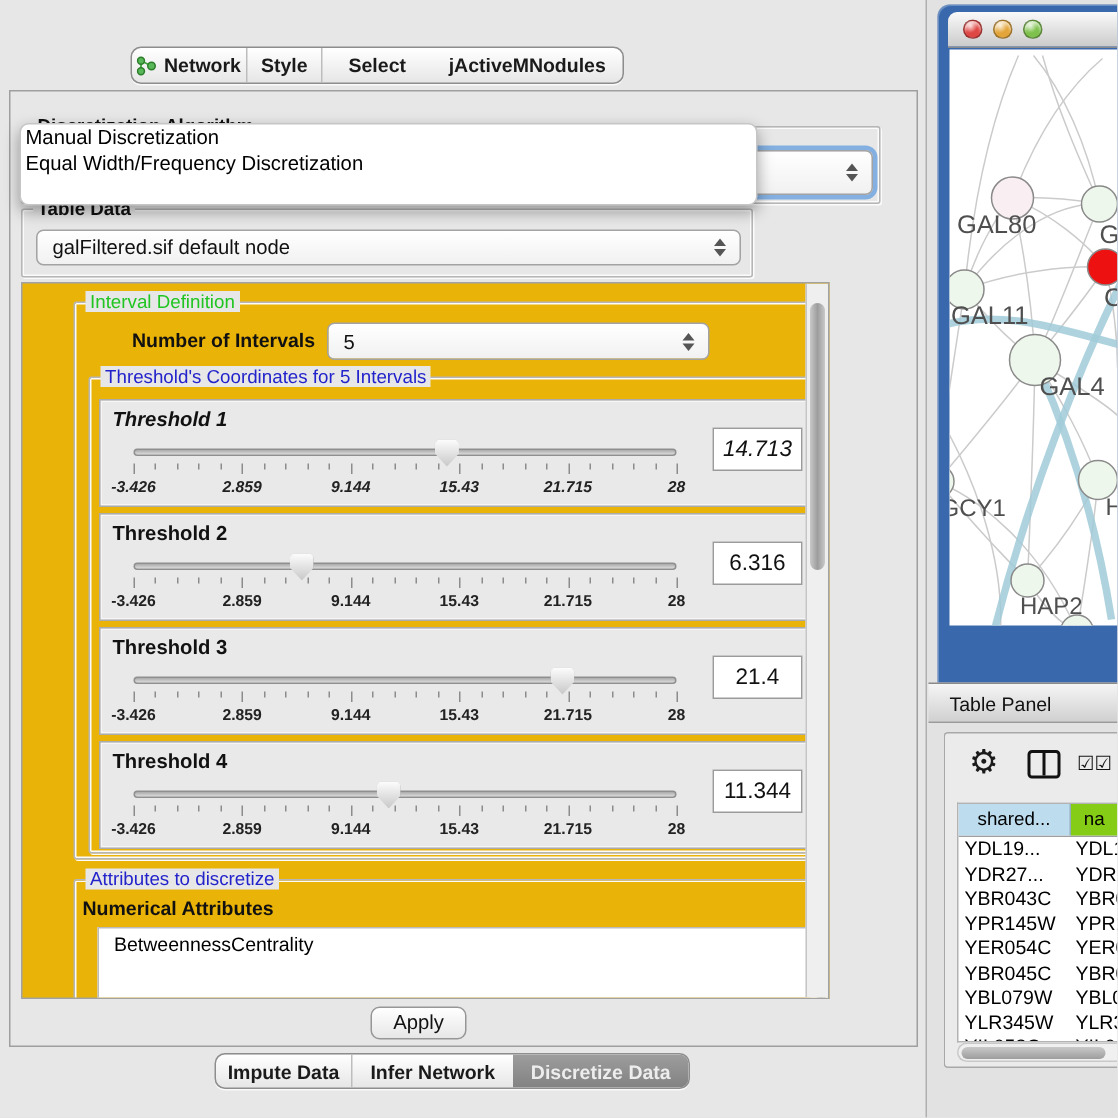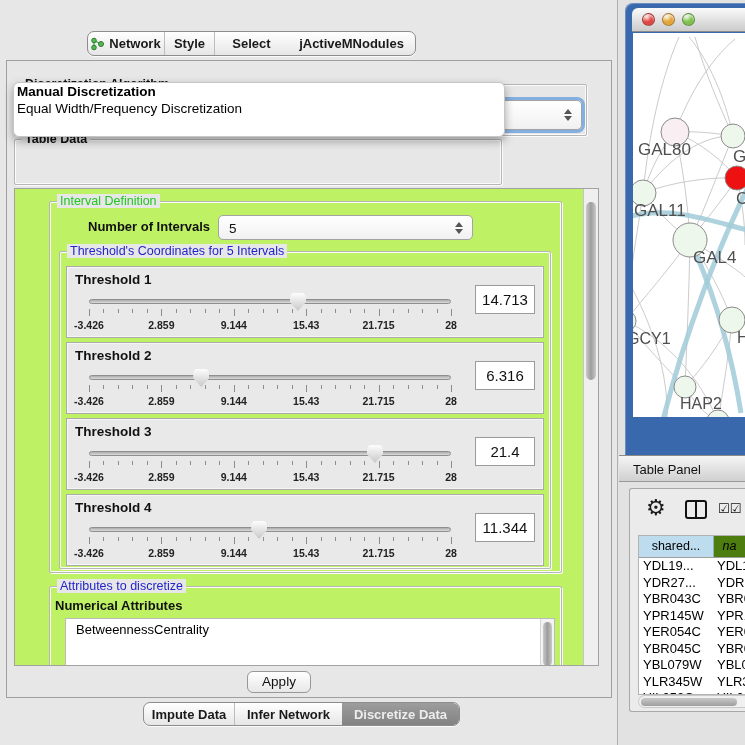--- a/index.html
+++ b/index.html
@@ -35,24 +35,24 @@
   .combo.focused { box-shadow:0 0 0 3px rgba(106,163,224,.8); }
   .arrs { position:absolute; right:8px; top:50%; transform:translateY(-50%); width:9px; height:14px; }
   .arrs i { position:absolute; left:0; width:0; height:0; border-left:4.5px solid transparent; border-right:4.5px solid transparent; }
   .arrs .up { top:1px; border-bottom:5px solid #555; }
   .arrs .dn { bottom:1px; border-top:5px solid #555; }
 
   
   .popup { position:absolute; left:13px; top:82px; width:492px; height:55px; background:#fff; border:1px solid #c6c6c6; border-radius:6px; box-shadow:0 4px 10px rgba(0,0,0,.35); z-index:50; }
   .popup .phold { display:block; text-align:center; margin-top:4px; font-size:12.5px; color:#b5b5b5; }
   .popup .pitem { display:block; padding-left:3px; font-size:13.5px; color:#000; line-height:17px; }
-  .popup .pitem.hl { font-weight:bold; }
-
-  
-  .scroll-area { position:absolute; left:13px; top:187px; width:585px; height:478px; border:1px solid #a2a2a2; background:#bef264; overflow:hidden;padding-left:12px; }
+  .popup .pitem.hl { font-weight:normal; }
+
+  
+  .scroll-area { position:absolute; left:13px; top:187px; width:539px; height:478px; border:1px solid #a2a2a2; background:#eab308; overflow:hidden;padding-left:12px; }
   .vscroll { position:absolute; right:0; top:0; bottom:0; width:15px; background:#efefef; border-left:1px solid #c5c5c5; }
   .vthumb { position:absolute; left:2px; top:13px; width:10px; height:178px; border-radius:6px; background:linear-gradient(90deg,#c9c9c9,#9d9d9d 50%,#c9c9c9); }
 
   .interval-group { left:34px; top:12px; width:513px; height:372px; }
   .ni-label { position:absolute; left:38px; top:17px; font-size:13px; font-weight:bold; color:#111; }
   .thr-group { left:9px; top:49px; width:492px; height:318px; }
 
   .thr-panel { position:absolute; left:6px; width:478px; height:72px; border:1px solid #ababab; box-shadow:inset 0 0 0 1px #f6f6f6; background:#e9e9e9; }
   .thr-label { position:absolute; left:8px; top:5px; font-size:13.5px; font-weight:bold; color:#111; }
   .slider { position:absolute; left:22px; right:92px; top:26px; height:40px; }
@@ -85,21 +85,21 @@
   .tp-titlebar { position:absolute; left:619px; top:455px; width:126px; height:27px; background:linear-gradient(#f5f5f5,#d0d0d0); border-top:1px solid #8a8a8a; border-bottom:1px solid #9a9a9a; }
   .tp-title { position:absolute; left:14px; top:6px; font-size:13px; color:#111; }
   .tp-inner { position:absolute; left:629px; top:488px; width:116px; height:224px; background:#ebebeb; border:1px solid #a8a8a8; border-right:none; border-radius:3px 0 0 3px; }
   .gear { position:absolute; left:16px; top:8px; font-size:22px; color:#1b1b1b; line-height:22px; }
   .col-ico { position:absolute; left:55px; top:11px; width:22px; height:19px; border:2px solid #111; border-radius:3px; }
   .col-ico:before { content:""; position:absolute; left:8px; top:0; bottom:0; width:2px; background:#111; }
   .checks { position:absolute; left:88px; top:12px; font-size:13px; color:#111; letter-spacing:0px; }
   .ntable { position:absolute; left:8px; top:46px; right:0; height:160px; background:#fff; border:1px solid #b3b3b3; border-right:none; overflow:hidden; }
   .thead { display:flex; height:22px; font-size:12.5px; color:#000; border-bottom:1px solid #9e9e9e; }
   .th1 { width:75px; background:#bddcee; border-right:1px solid #93adbd; text-align:center; line-height:21px; }
-  .th2 { flex:1; background:#4d7c0f; text-align:center; line-height:21px; white-space:nowrap; overflow:hidden;font-style:italic; }
+  .th2 { flex:1; background:#84cc16; text-align:center; line-height:21px; white-space:nowrap; overflow:hidden; }
   .trow { display:flex; height:16.5px; font-size:13px; color:#000; }
   .trow .c1 { width:75px; padding-left:4px; white-space:nowrap; overflow:hidden; }
   .trow .c2 { flex:1; padding-left:3px; white-space:nowrap; overflow:hidden; }
   .hscroll { position:absolute; left:8px; right:0; bottom:3px; height:13px; background:#f0f0f0; border:1px solid #c9c9c9; border-right:none; border-radius:7px 0 0 7px; }
   .hthumb { position:absolute; left:2px; top:1.5px; width:96px; height:8px; border-radius:5px; background:linear-gradient(#c9c9c9,#9d9d9d); }
 </style>
 </head>
 <body>
 
 <div class="cp-window">
@@ -135,39 +135,46 @@
       <div class="combo focused" style="left:9px; top:15px; width:558px; height:30px;">
         <span class="arrs">
             <i class="up"></i>
             <i class="dn"></i>
           </span>
       </div>
     </div>
 
     <div class="tgroup" style="left:7px; top:78px; width:488px; height:46px;">
       <span class="gtitle black">Table Data</span>
+      <div class="combo" style="left:9px; top:13px; width:470px; height:24px;">
+        <span class="cval">galFiltered.sif default node</span>
+        <span class="arrs">
+            <i class="up"></i>
+            <i class="dn"></i>
+          </span>
+      </div>
     </div>
 
     <div class="scroll-area" style="left:7px; top:127px;">
 
       <div class="tgroup interval-group">
         <span class="gtitle green">Interval Definition</span>
         <span class="ni-label">Number of Intervals</span>
         <div class="combo" style="left:168px; top:13px; width:255px; height:25px;">
           <span class="cval">5</span>
           <span class="arrs">
               <i class="up"></i>
               <i class="dn"></i>
             </span>
         </div>
 
         <div class="tgroup thr-group">
           <span class="gtitle blue">Threshold's Coordinates for 5 Intervals</span>
           <div>
-              <div class="thr-panel" style="top: 14px;">
+              <div class="thr-panel" style="top: 14px; font-style: italic;">
                 <div class="thr-label">Threshold 1</div>
      <div class="slider">
        <div class="track"></div>
        <div class="thumb" style="left:calc(57.71972252275186% - 8px)"></div>
        <span class="tick major" style="left:0%"></span>
                   <span class="tick " style="left:4%"></span>
                   <span class="tick " style="left:8%"></span>
                   <span class="tick " style="left:12%"></span>
                   <span class="tick " style="left:16%"></span>
                   <span class="tick major" style="left:20%"></span>

